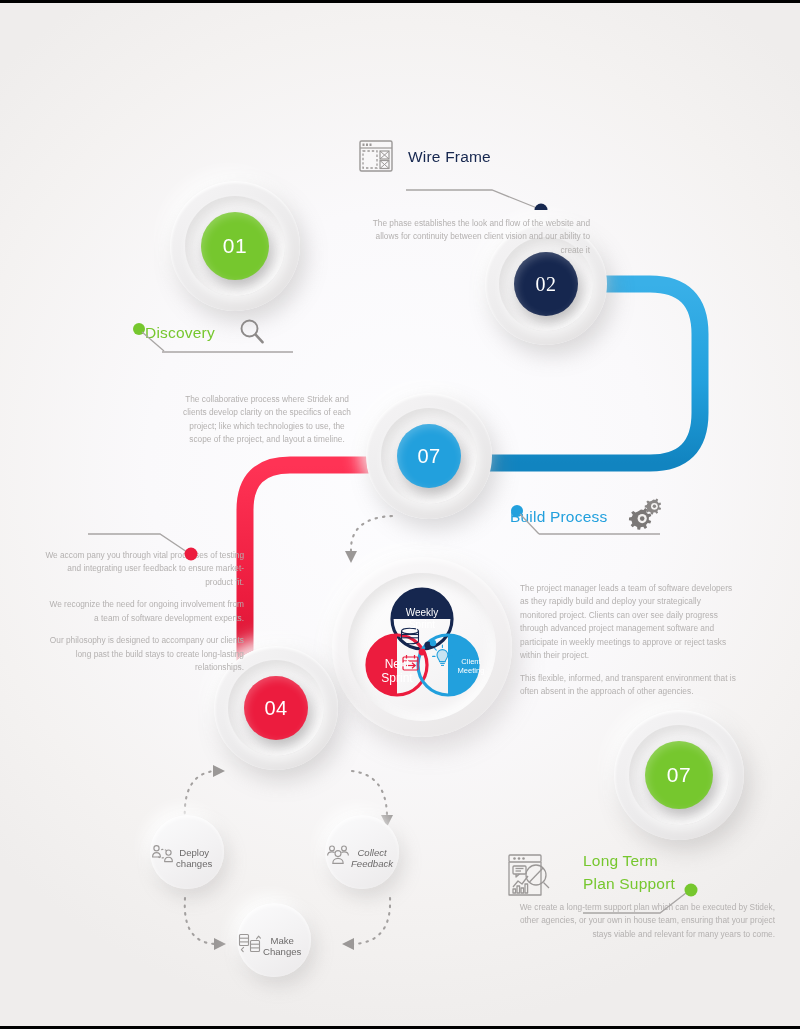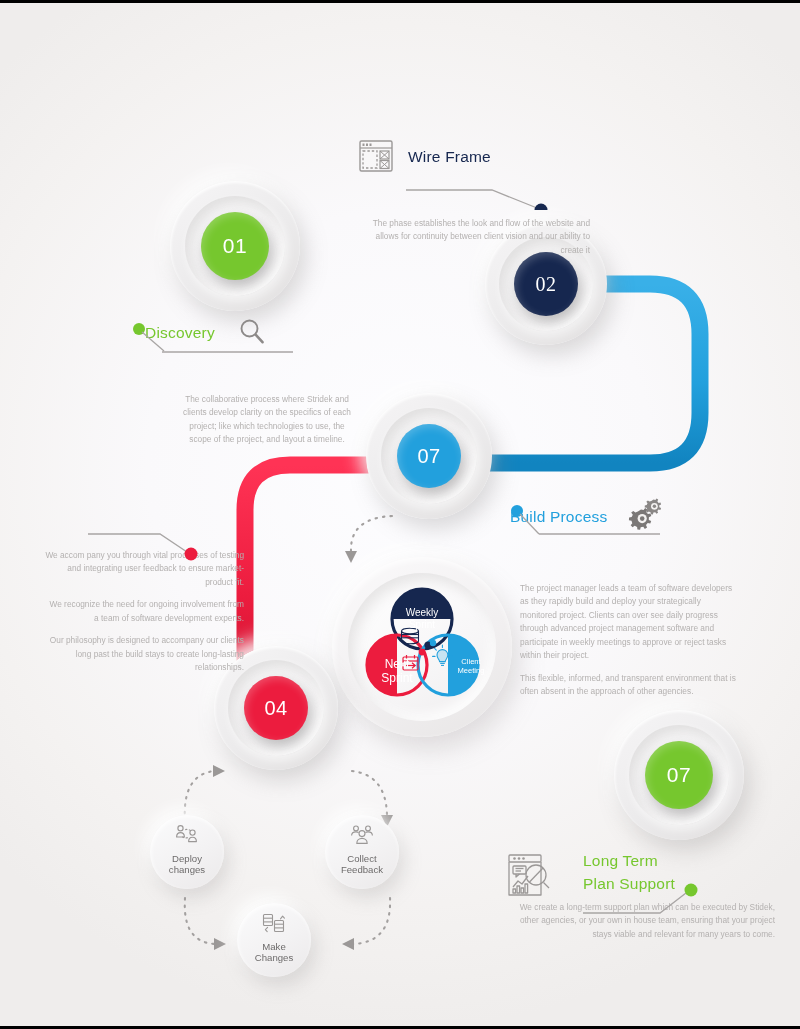--- a/index.html
+++ b/index.html
@@ -61,21 +61,21 @@
     position:absolute;left:16px;top:16px;width:148px;height:148px;border-radius:50%;
     background:linear-gradient(150deg,#ffffff 0%,#f8f7f8 55%,#efedee 100%);
     box-shadow: inset 5px 7px 14px rgba(160,155,155,.24), inset -5px -6px 12px rgba(255,255,255,.95);
   }
 
   
   .flow{position:absolute;z-index:7;width:74px;height:74px;border-radius:50%;
     background:linear-gradient(150deg,#fbfbfc 0%,#f3f2f3 55%,#ebe9ea 100%);
     box-shadow: 5px 9px 18px rgba(150,145,145,.26), -5px -7px 16px rgba(255,255,255,.95),
                 inset 1px 2px 4px rgba(255,255,255,.85);
-    display:flex;flex-direction:column;align-items:center;justify-content:flex-start;
+    display:flex;flex-direction:row;align-items:center;justify-content:flex-start;
     padding-top:9px;box-sizing:border-box;
   }
   .flow .fl-label{font-size:9.6px;line-height:1.18;color:#6d6b6b;text-align:center;margin-top:3px;white-space:pre-line;}
 </style>
 </head>
 <body>
 
 <div id="stage">
 
   <svg class="svg-layer" id="pipes" viewBox="0 0 800 1029">
@@ -361,21 +361,21 @@
           <path d="M14.6 17.6 c0-2.7 1.8-4.4 3.9-4.4 s3.9 1.7 3.9 4.4 z"></path>
           <path d="M11.2 5.6 c3 -.6 5.4 .6 6.4 2.2" stroke-dasharray="2 1.6"></path>
           <path d="M13.8 13.6 c-3 .8 -5.6 -.4 -6.6 -2.1" stroke-dasharray="2 1.6"></path>
         </g>
       </svg>
     </span>
     <span class="fl-label">Deploy
 changes</span>
   </div>
 
-  <div class="flow" style="left:325px;top:812px;">
+  <div class="flow" style="left:325px;top:812px;font-style:italic;">
     <span>
       <svg width="26" height="22" viewBox="0 0 26 22">
         <g fill="none" stroke="#9b9897" stroke-width="1.15" stroke-linejoin="round">
           <circle cx="7" cy="4.4" r="2.4"></circle>
           <circle cx="19" cy="4.4" r="2.4"></circle>
           <circle cx="13" cy="9.6" r="3"></circle>
           <path d="M2.6 11.6 c0-2.4 2-3.8 4.4-3.8 c1 0 1.9 .25 2.6 .7"></path>
           <path d="M23.4 11.6 c0-2.4 -2-3.8 -4.4-3.8 c-1 0 -1.9 .25 -2.6 .7"></path>
           <path d="M7.8 19.4 c0-3 2.3-5 5.2-5 s5.2 2 5.2 5 z"></path>
         </g>

